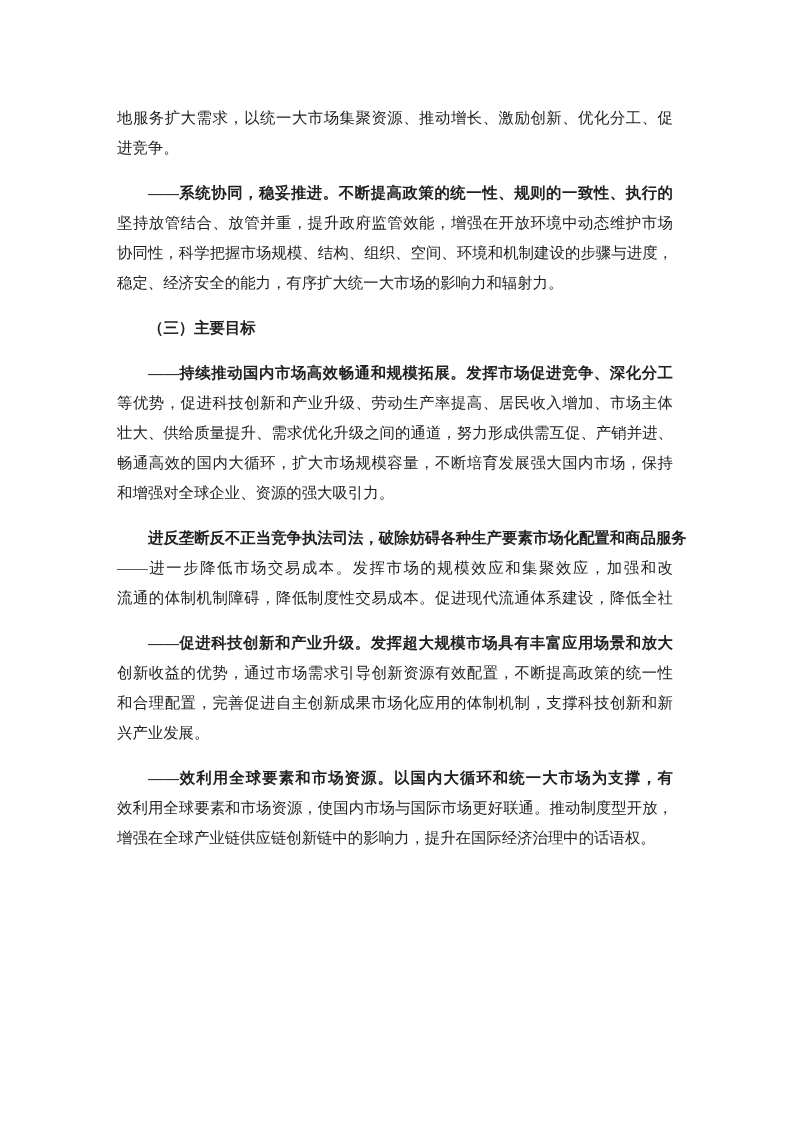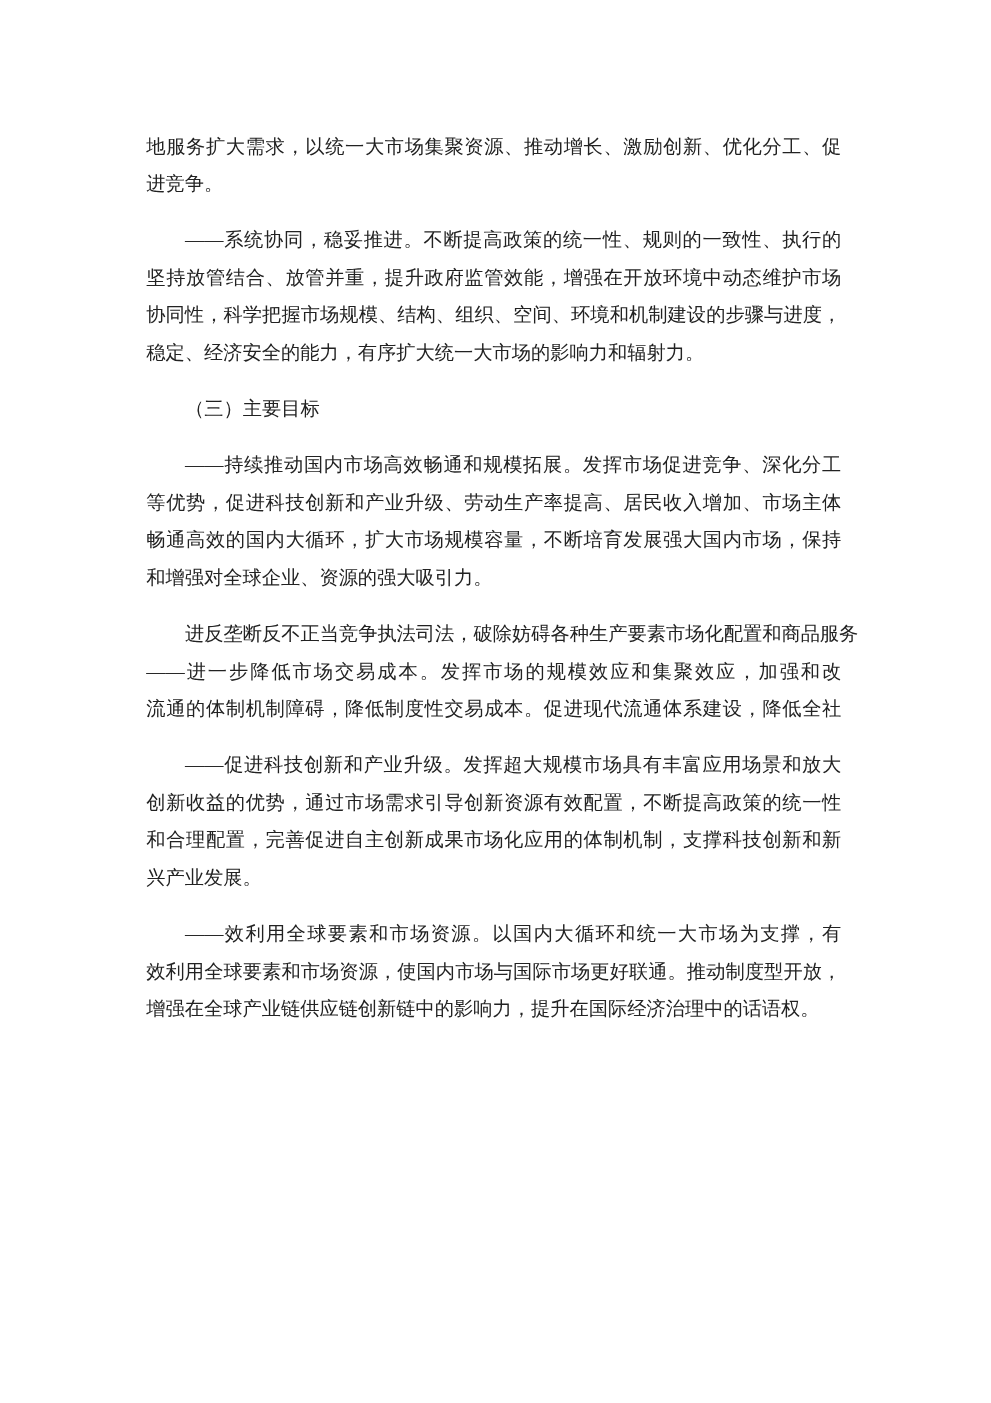--- a/index.html
+++ b/index.html
@@ -33,20 +33,21 @@
     white-space: nowrap;
     overflow: visible;
     text-align: justify;
     text-align-last: justify;
   }
   .line.end {
     text-align-last: left;
   }
   .para.indent .line:first-child {
     padding-left: 31px;
+    font-weight: bold;
   }
 </style>
 </head>
 <body>
 
 <div class="page" style="background: rgb(255, 255, 255);">
   <div class="content" id="content" style="color: rgb(34, 34, 34);">
       <div class="para">
         <div class="line">地服务扩大需求，以统一大市场集聚资源、推动增长、激励创新、优化分工、促</div>
         <div class="line end">进竞争。</div>
@@ -56,20 +57,21 @@
         <div class="line">坚持放管结合、放管并重，提升政府监管效能，增强在开放环境中动态维护市场</div>
         <div class="line">协同性，科学把握市场规模、结构、组织、空间、环境和机制建设的步骤与进度，</div>
         <div class="line end">稳定、经济安全的能力，有序扩大统一大市场的影响力和辐射力。</div>
       </div>
       <div class="para indent">
         <div class="line end">（三）主要目标</div>
       </div>
       <div class="para indent">
         <div class="line">——持续推动国内市场高效畅通和规模拓展。发挥市场促进竞争、深化分工</div>
         <div class="line">等优势，促进科技创新和产业升级、劳动生产率提高、居民收入增加、市场主体</div>
+        <div class="line">壮大、供给质量提升、需求优化升级之间的通道，努力形成供需互促、产销并进、</div>
         <div class="line">畅通高效的国内大循环，扩大市场规模容量，不断培育发展强大国内市场，保持</div>
         <div class="line end">和增强对全球企业、资源的强大吸引力。</div>
       </div>
       <div class="para indent">
         <div class="line">进反垄断反不正当竞争执法司法，破除妨碍各种生产要素市场化配置和商品服务</div>
         <div class="line">——进一步降低市场交易成本。发挥市场的规模效应和集聚效应，加强和改</div>
         <div class="line">流通的体制机制障碍，降低制度性交易成本。促进现代流通体系建设，降低全社</div>
       </div>
       <div class="para indent">
         <div class="line">——促进科技创新和产业升级。发挥超大规模市场具有丰富应用场景和放大</div>

